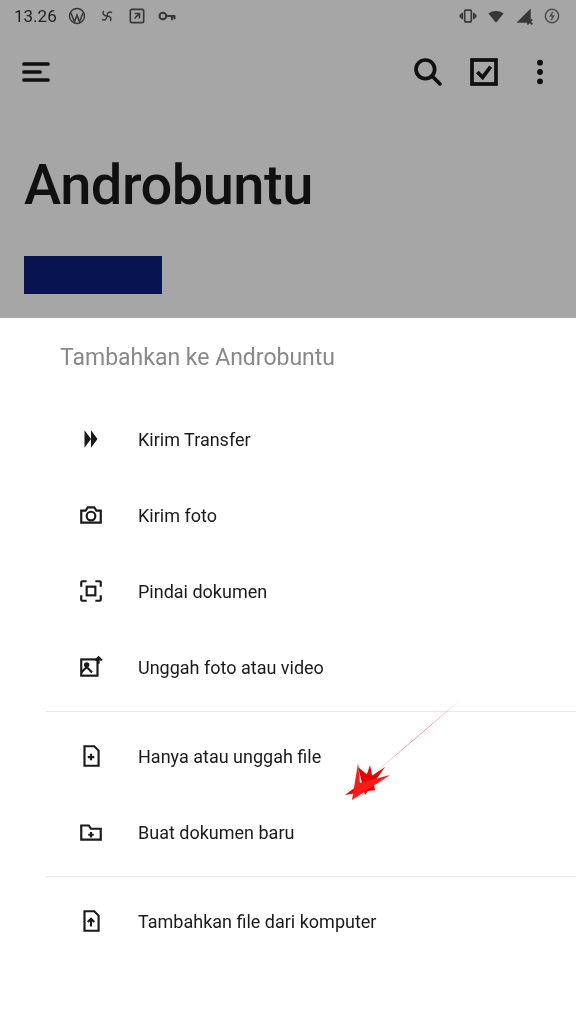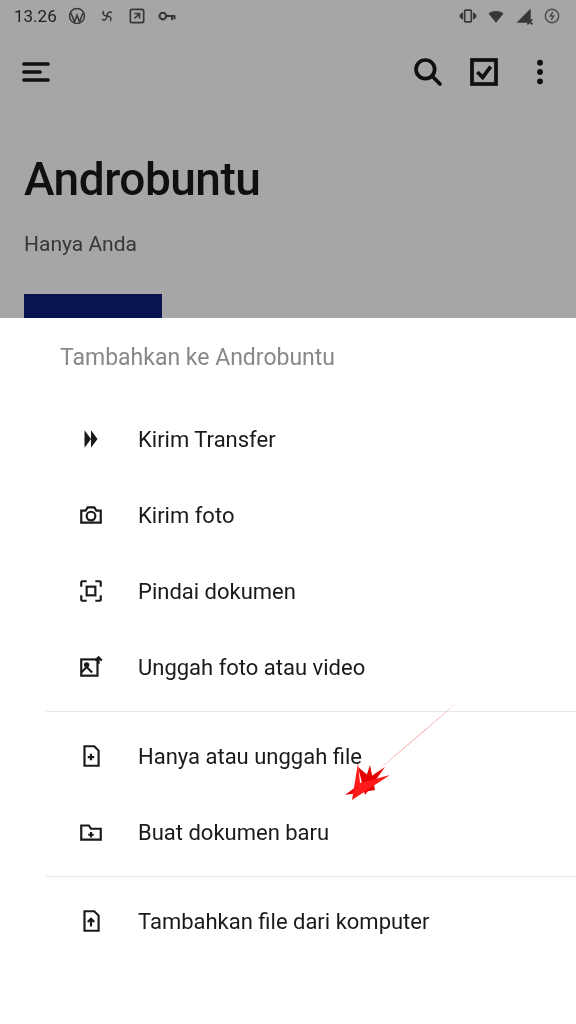--- a/index.html
+++ b/index.html
@@ -47,21 +47,21 @@
     }
     .app-bar-spacer { flex: 1; }
     .app-bar-icon { width: 32px; height: 32px; display: flex; align-items: center; justify-content: center; }
     .app-bar-icon svg { width: 32px; height: 32px; }
     .page-content {
       padding: 40px 24px 0;
       position: relative;
       z-index: 2;
     }
     .page-title {
-      font-size: 46px;
+      font-size: 56px;
       font-weight: 500;
       color: #1a1a1a;
       letter-spacing: -0.5px;
     }
     .page-subtitle {
       font-size: 21px;
       color: #555;
       margin-top: 26px;
     }
     .blue-box {
@@ -96,21 +96,21 @@
     .sheet-item-icon {
       width: 26px;
       height: 26px;
       flex-shrink: 0;
       display: flex;
       align-items: center;
       justify-content: center;
     }
     .sheet-item-icon svg { width: 26px; height: 26px; }
     .sheet-item-label {
-      font-size: 22px;
+      font-size: 18px;
       color: #1a1a1a;
       font-weight: 400;
     }
     .sheet-divider {
       height: 1px;
       background: #e8e8e8;
       margin: 6px 0;
     }
     .arrow {
       position: absolute;
@@ -200,21 +200,20 @@
     <svg viewBox="0 0 24 24" fill="#1a1a1a">
         <circle cx="12" cy="5" r="2.2"></circle>
         <circle cx="12" cy="12" r="2.2"></circle>
         <circle cx="12" cy="19" r="2.2"></circle>
       </svg>
   </div>
 </div>
 
 <div class="page-content">
   <h1 class="page-title">Androbuntu</h1>
-  <p class="page-subtitle">Hanya Anda</p>
   <div class="blue-box"></div>
 </div>
 
 <div class="overlay"></div>
 
 <div class="sheet">
   <div class="sheet-title">Tambahkan ke Androbuntu</div>
 
   <div class="sheet-item">
     <div class="sheet-item-icon">

